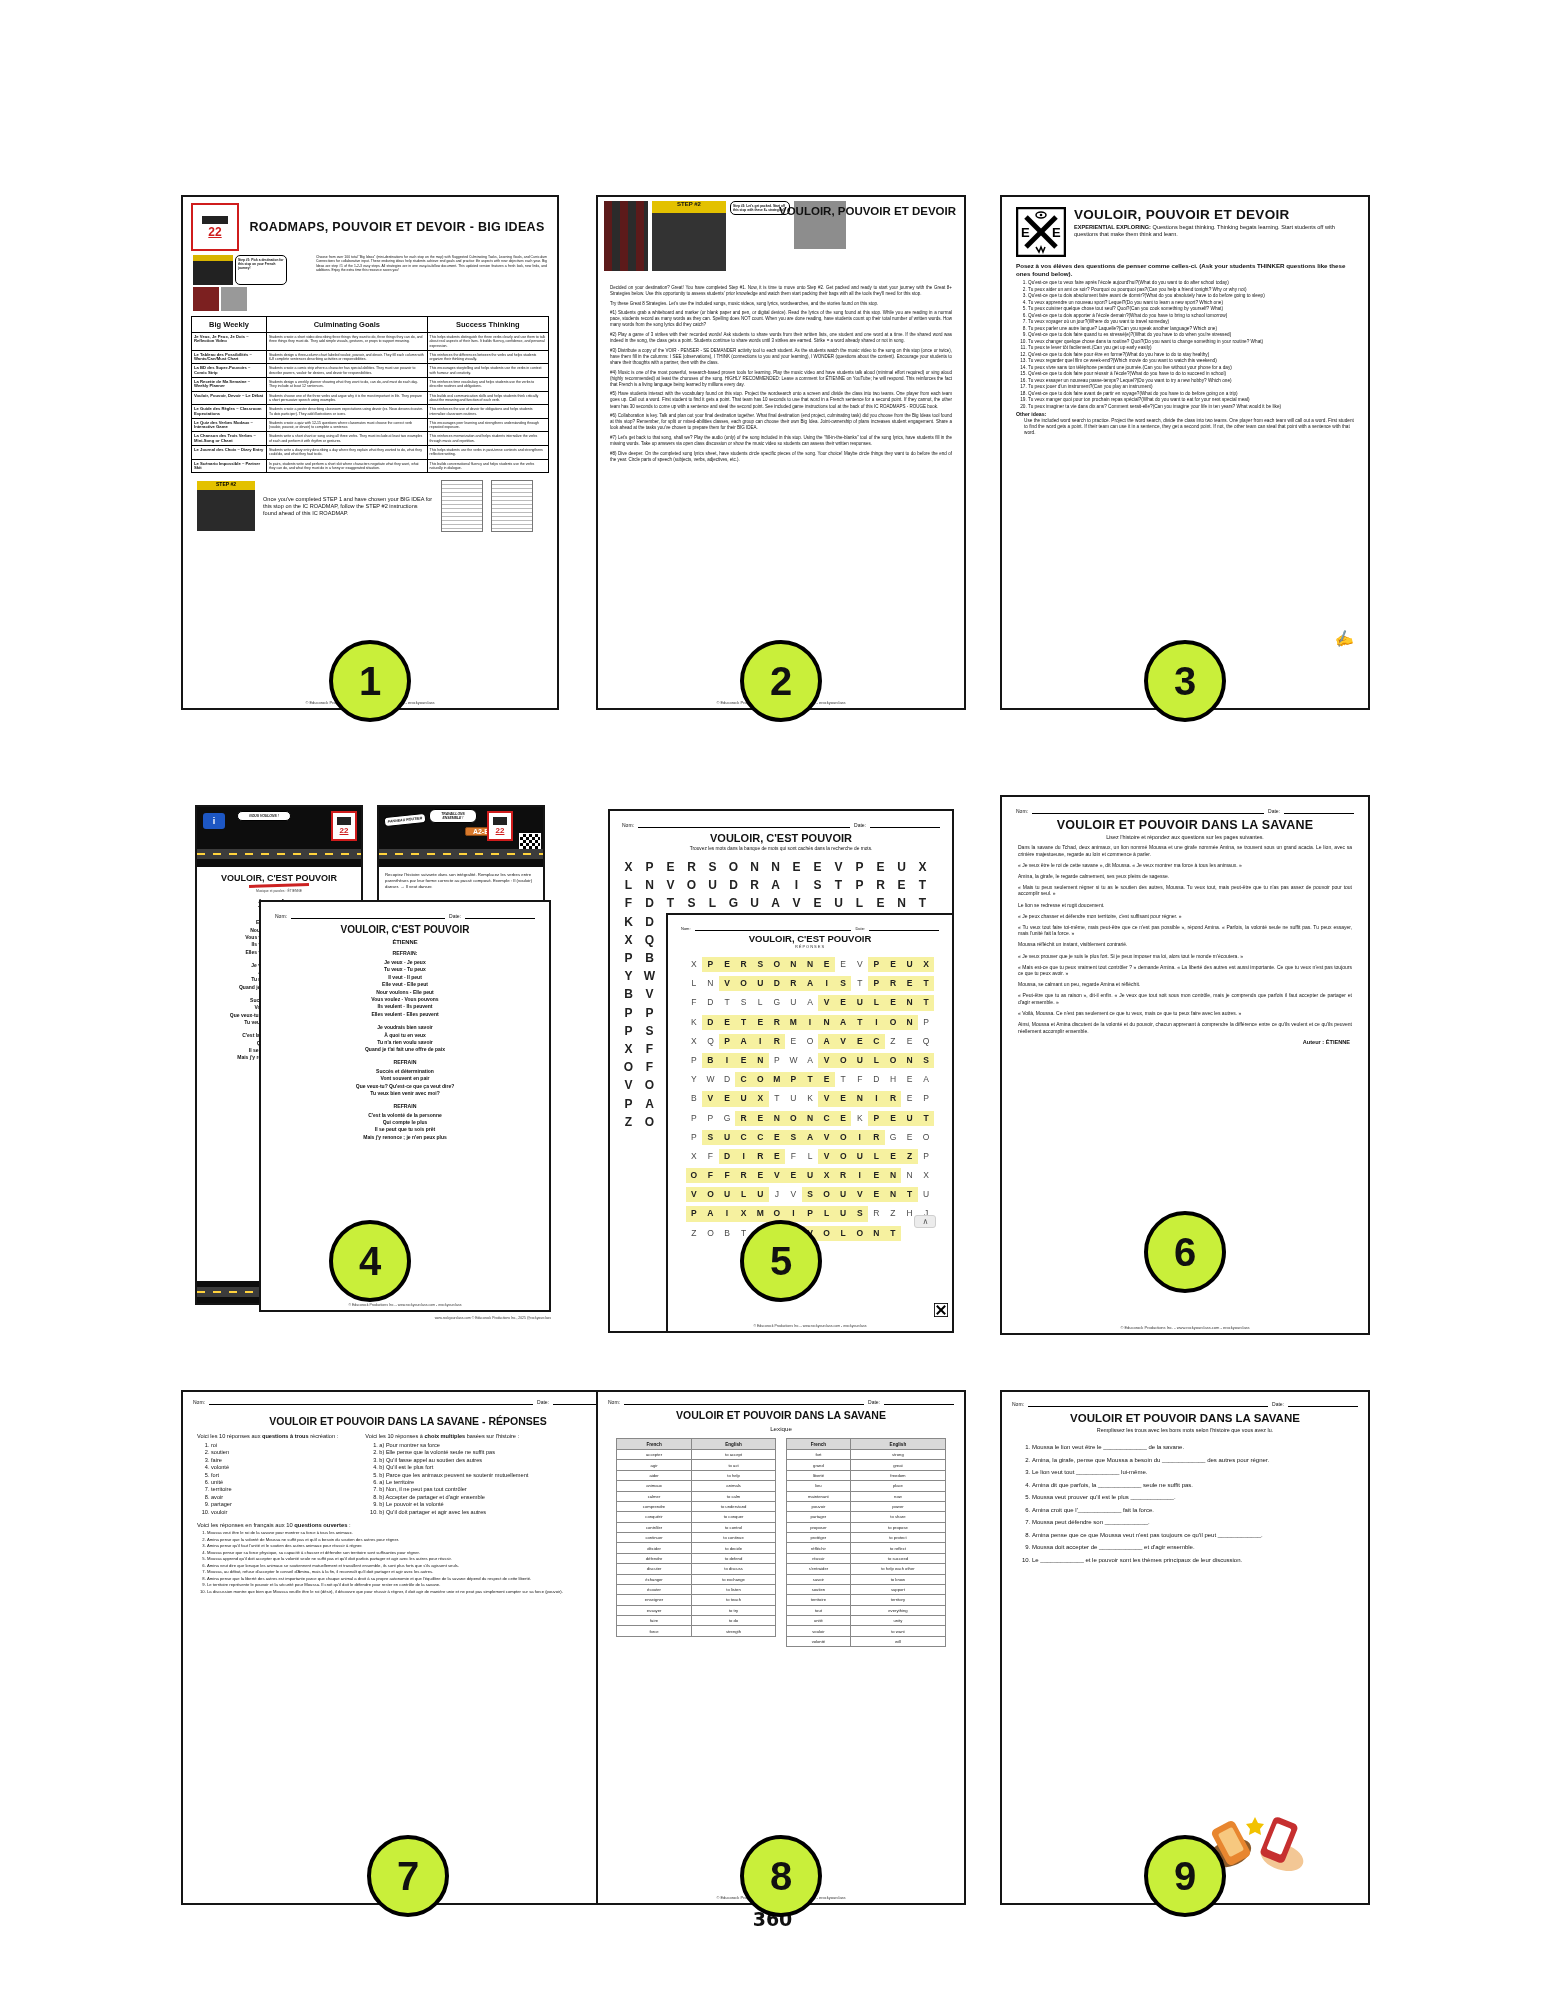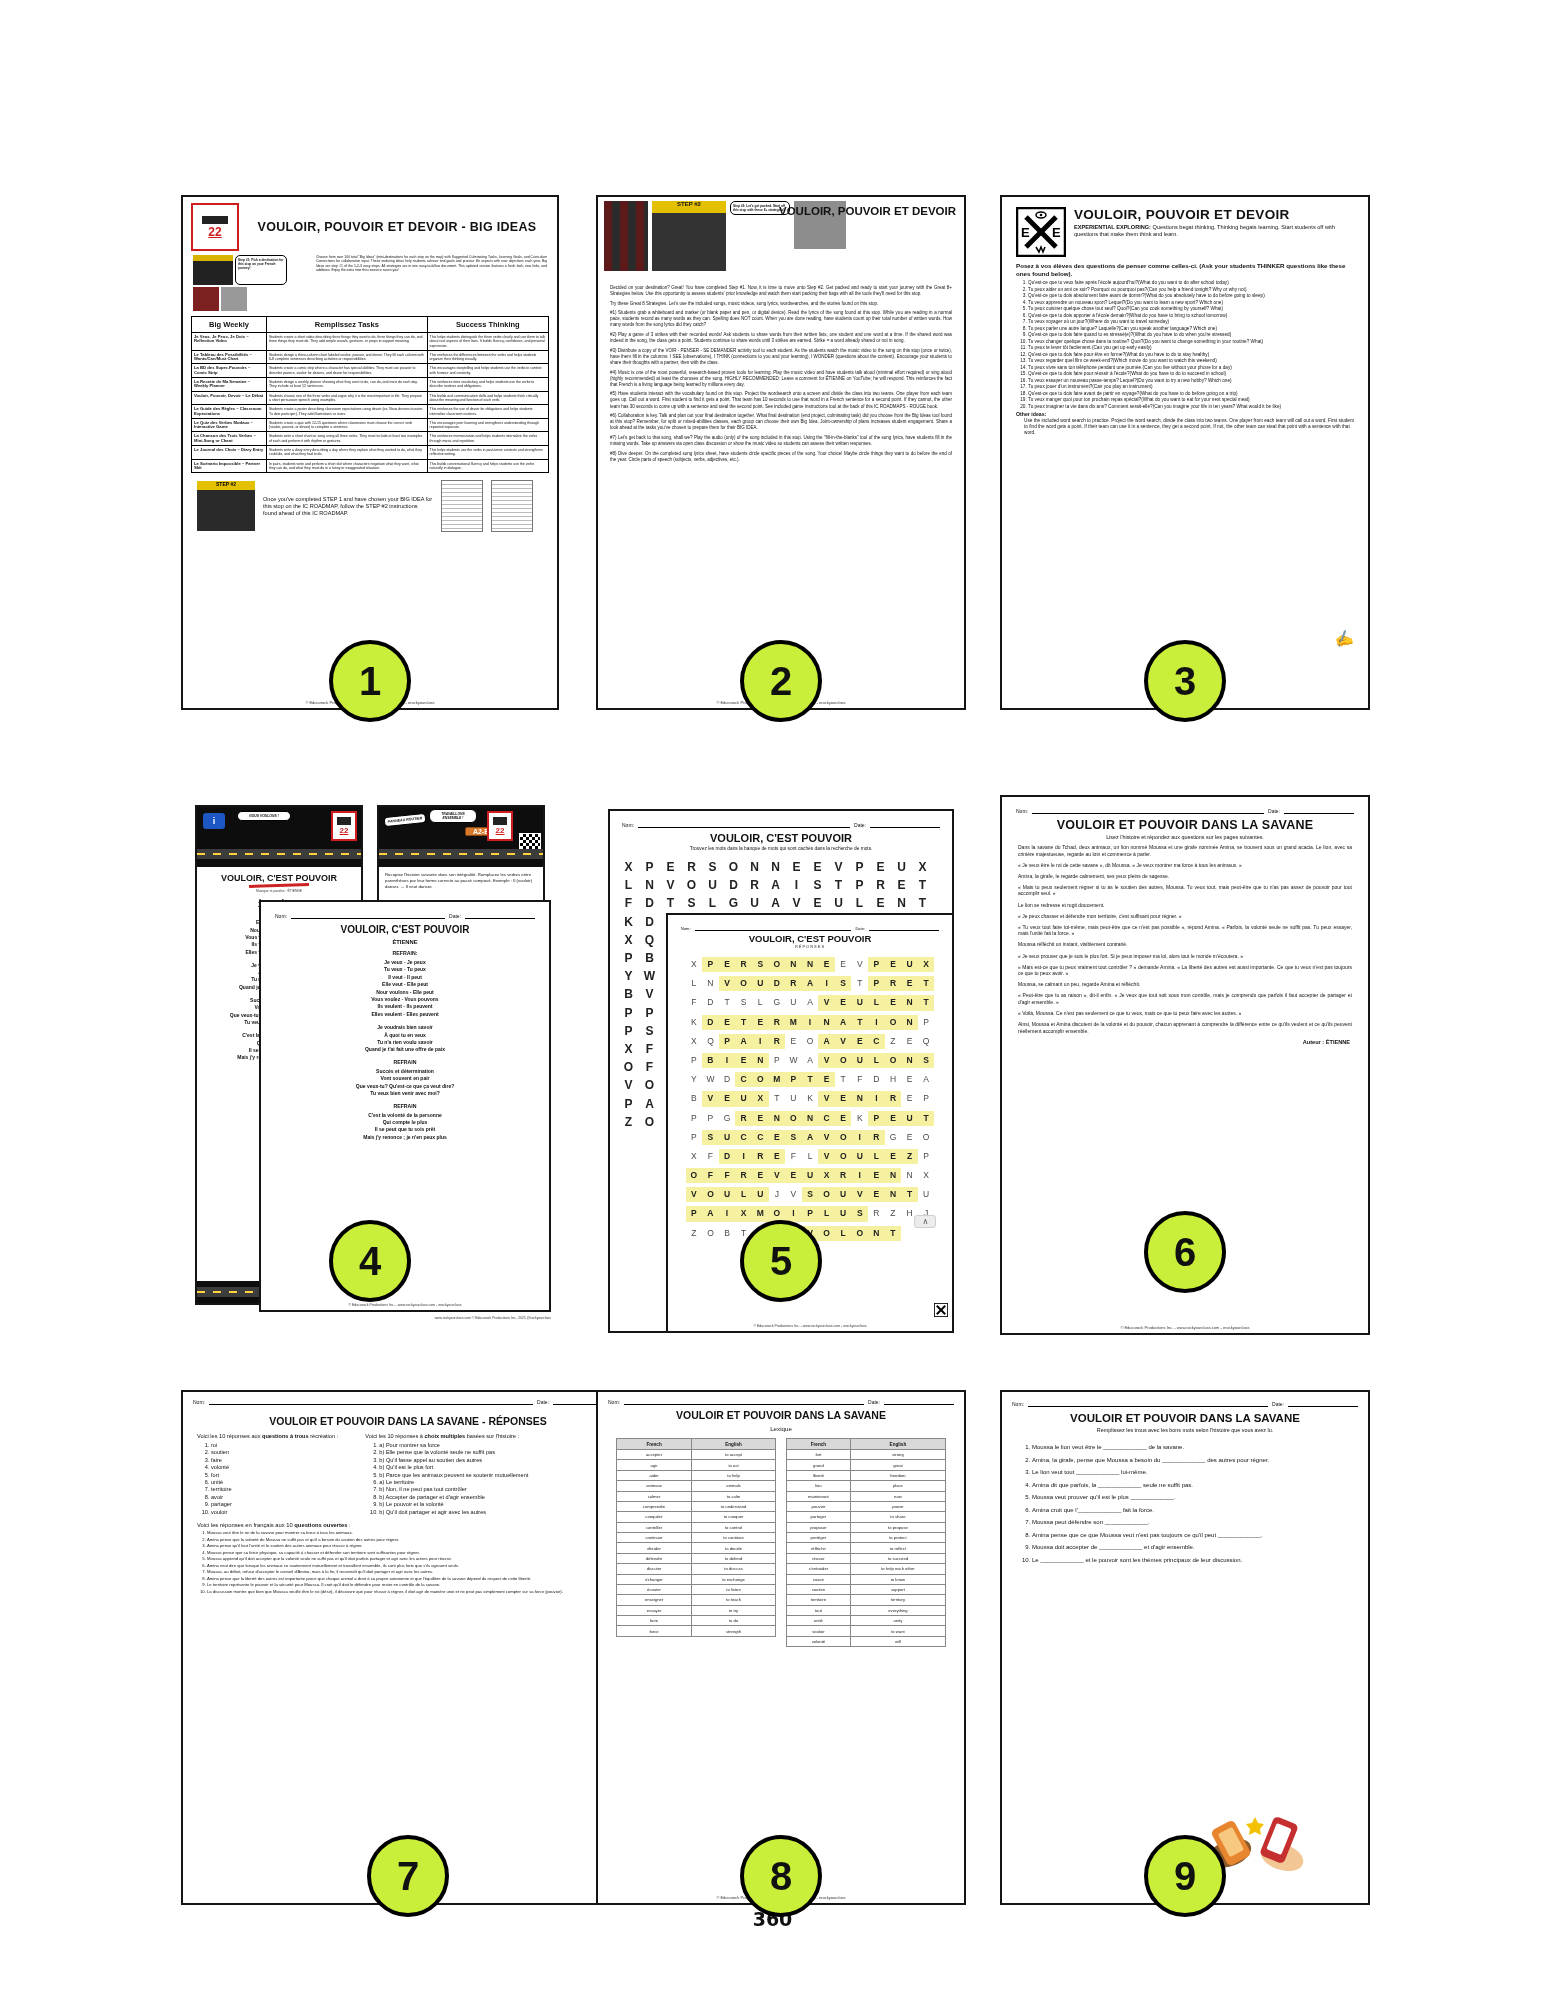--- a/index.html
+++ b/index.html
@@ -144,36 +144,36 @@
 
 <div class="canvas">
 
   <div class="cell" style="left:181px;top:195px;width:378px;height:515px">
     <div class="sheet full p1">
       <div class="p1-head">
         <div class="pump pump-big">
           <div class="pscreen"></div>
             <div class="pnum">22</div>
         </div>
-        <div class="p1-title">VOULOIR, POUVOIR ET DEVOIR - BIG IDEAS</div>
+        <div class="p1-title">ROADMAPS, POUVOIR ET DEVOIR - BIG IDEAS</div>
       </div>
       <div class="p1-introrow">
         <div class="thumbs">
           <div class="thumb step1"></div>
           <div class="bubble">Step #1: Pick a destination for this stop on your French journey!</div>
           <div class="thumb"></div>
           <div class="thumb grey"></div>
         </div>
         <div class="p1-intro">Choose from over 100 total "Big Ideas" (mini-destinations for each stop on the map) with Suggested Culminating Tasks, Learning Goals, and Curriculum Connections for collaborative input. These enduring ideas help students achieve end goals and practice life aspects with new objectives each year. Big Ideas are step #1 of the 1-2-3 easy steps. All strategies are in one easy-to-follow document. This updated version features a fresh look, new links, and additions. Enjoy the extra time this resource saves you!</div>
       </div>
       <table>
           <thead>
             <tr>
               <th>Big Weekly</th>
-              <th>Remplissez Tasks</th>
+              <th>Culminating Goals</th>
               <th>Success Thinking</th>
             </tr>
           </thead>
           <tbody>
             <tr>
               <td>Je Veux, Je Peux, Je Dois – Reflection Video</td>
               <td>Students create a short video describing three things they want to do, three things they can do, and three things they must do. They add simple visuals, gestures, or props to support meaning.</td>
               <td>This helps students distinguish the three verbs clearly and use them to talk about real aspects of their lives. It builds fluency, confidence, and personal expression.</td>
             </tr>
             <tr>

